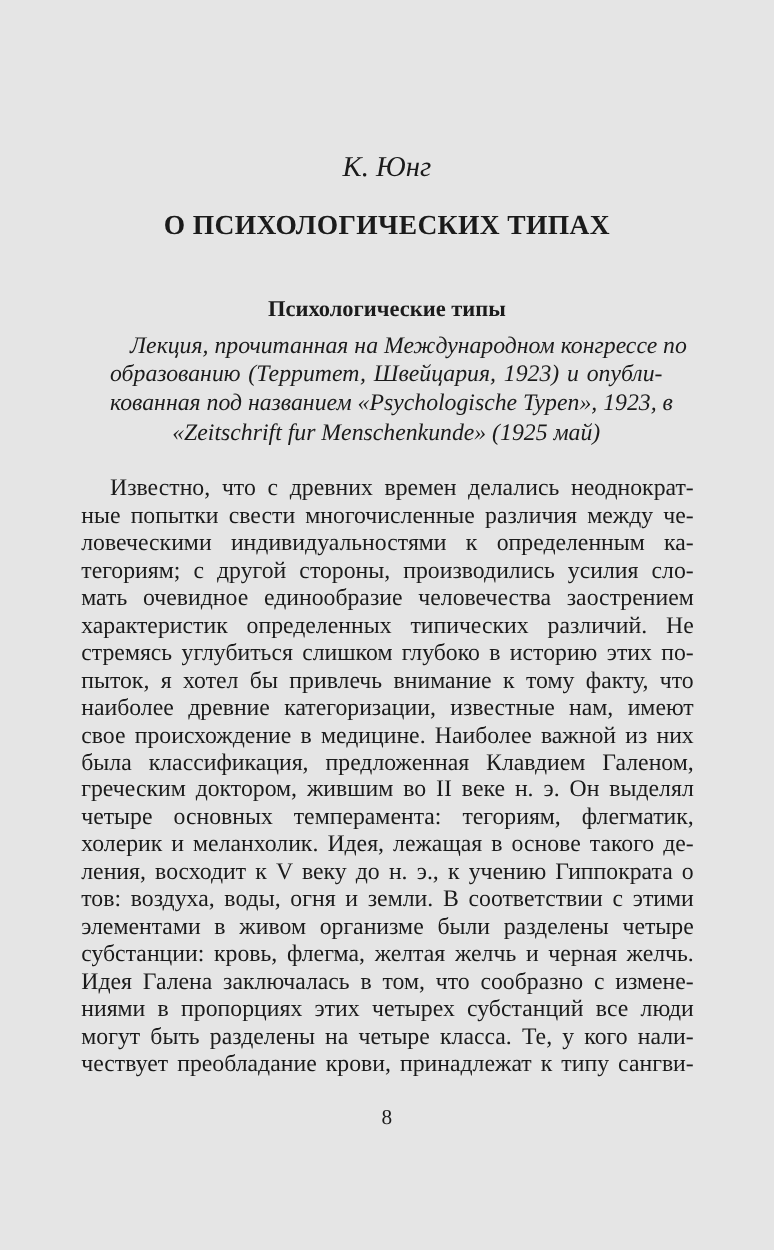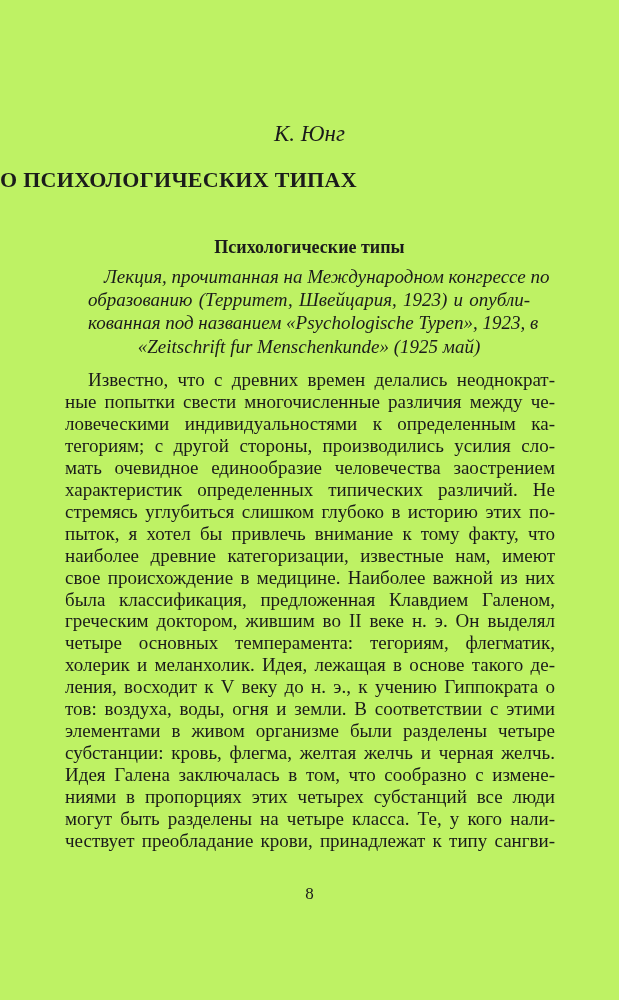--- a/index.html
+++ b/index.html
@@ -4,40 +4,41 @@
 <style>
   html, body {
     margin: 0;
     padding: 0;
     background: #ffffff;
   }
   .page {
     position: relative;
     width: 619px;
     height: 1000px;
-    background: #bef264;
+    background: #e5e5e5;
     color: #1b1b1b;
     font-family: "Liberation Serif", serif;
     overflow: hidden;
   }
   .author {
     position: absolute;
     top: 121px;
     left: 0;
     width: 619px;
     text-align: center;
     font-style: italic;
     font-size: 23px;
     line-height: 26px;
   }
   .book-title {
     position: absolute;
     top: 167px;
     left: 0;
     width: 619px;
+    text-align: center;
     font-weight: bold;
     font-size: 22px;
     line-height: 26px;
     letter-spacing: 0.3px;
   }
   .chapter-title {
     position: absolute;
     top: 235px;
     left: 0;
     width: 619px;
@@ -50,21 +51,21 @@
     position: absolute;
     top: 265px;
     left: 88px;
     width: 442px;
     font-style: italic;
     font-size: 19px;
     line-height: 23.2px;
   }
   .body-text {
     position: absolute;
-    top: 369px;
+    top: 380px;
     left: 65px;
     width: 490px;
     font-size: 19px;
     line-height: 21.95px;
   }
   .jline {
     text-align: justify;
     text-align-last: justify;
     text-justify: inter-word;
     white-space: nowrap;

